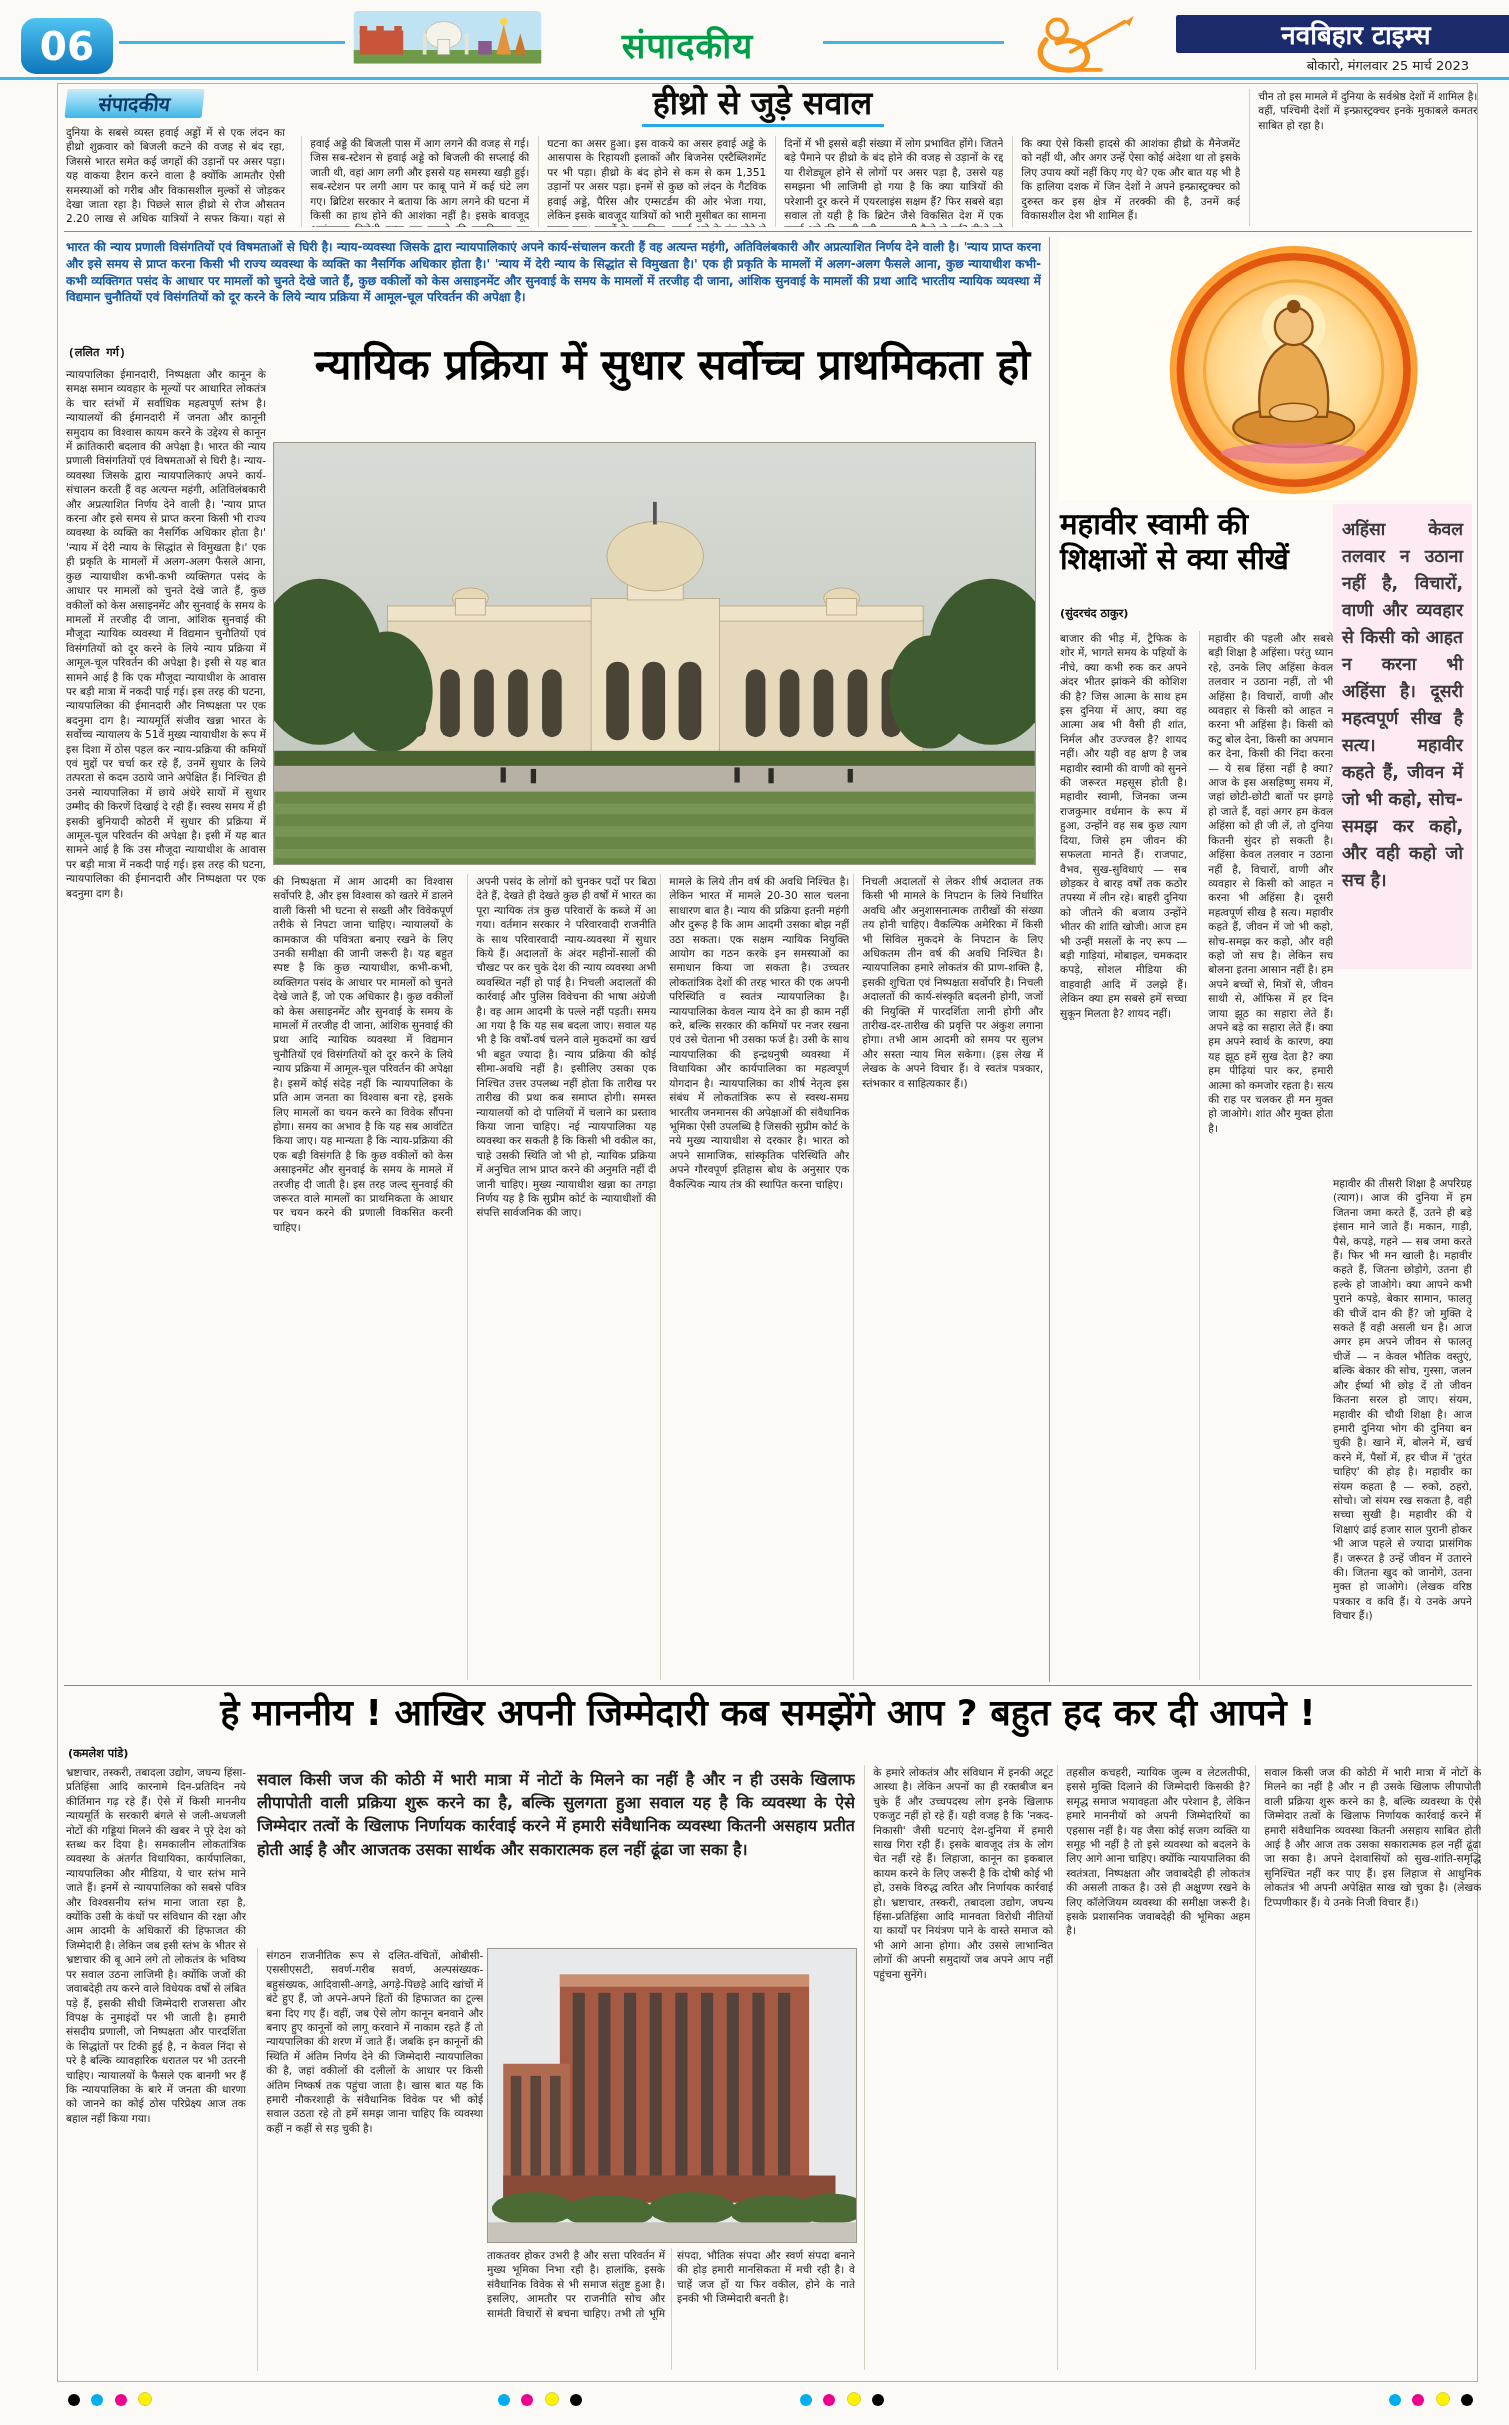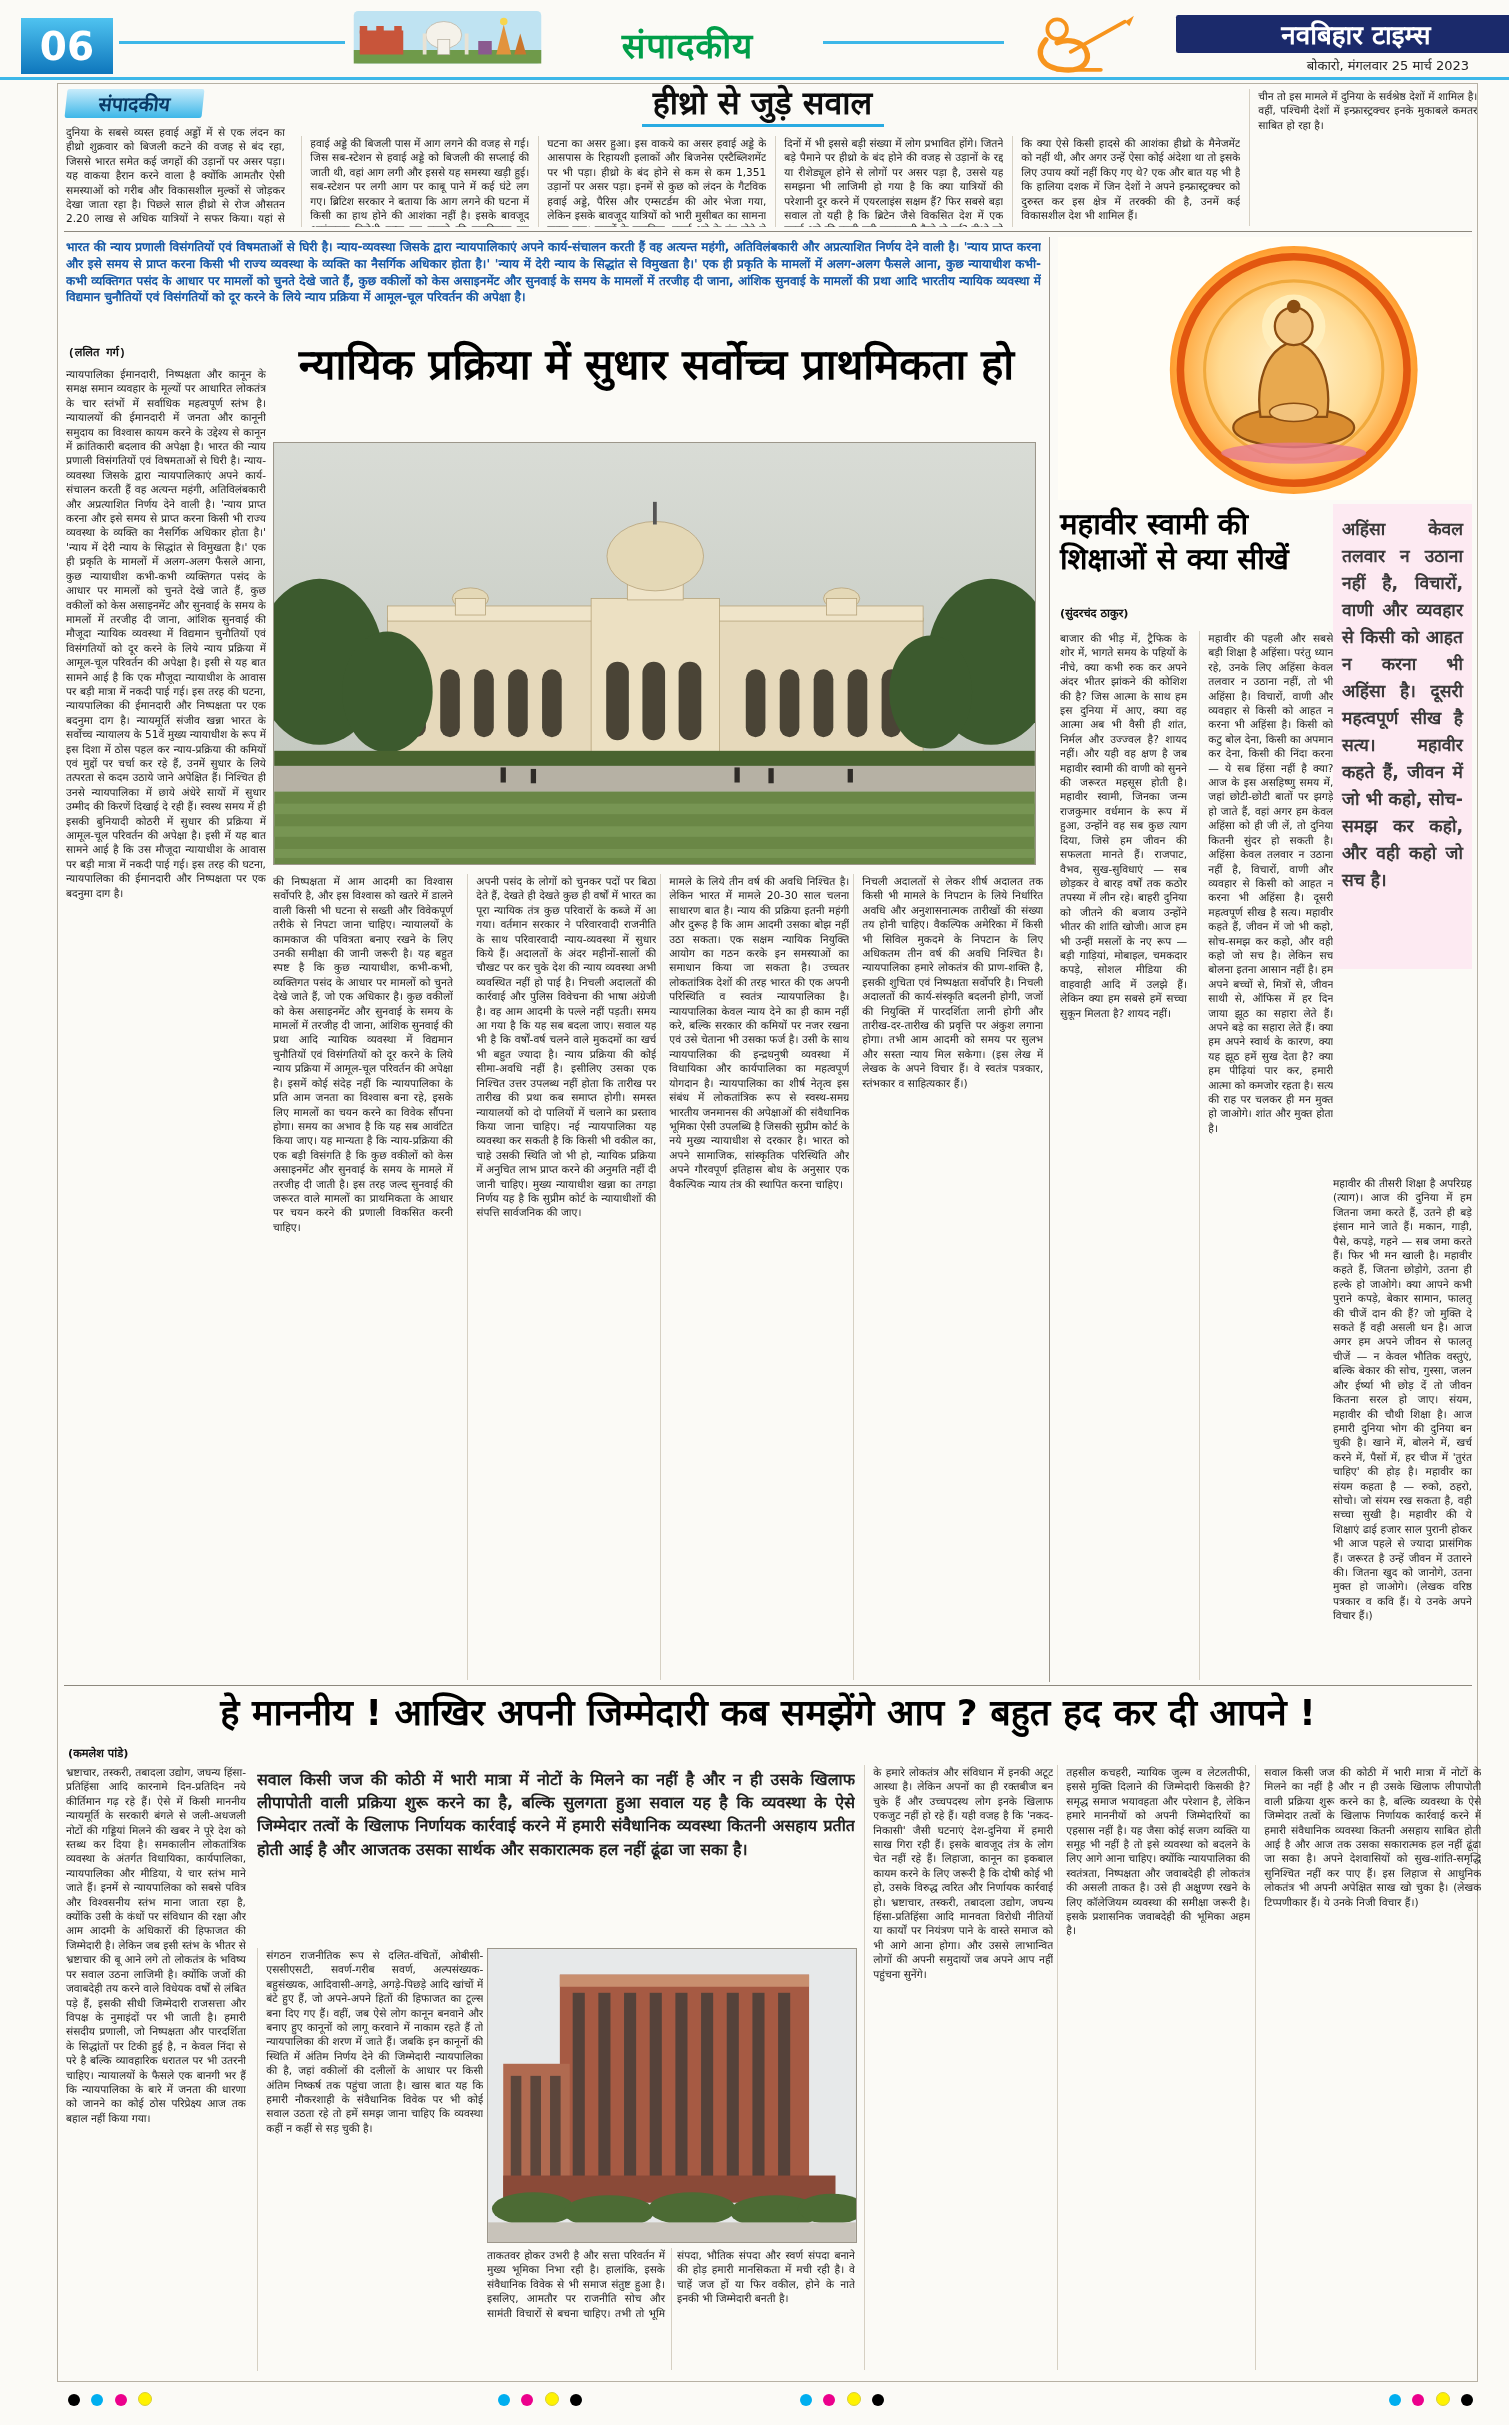--- a/index.html
+++ b/index.html
@@ -1,21 +1,21 @@
 <!DOCTYPE html>
 <html style="font-size:12px"><head>
 <meta charset="utf-8">
 <style>
   html,body{margin:0;padding:0;background:#e9e7e1;}
   .page{position:relative;width:1510px;height:2426px;background:#fbfaf6;margin:0 auto;
         font-family:"DejaVu Sans","Liberation Sans",sans-serif;color:#1a1a1a;overflow:hidden;}
   .abs{position:absolute;}
   
   .pagenum{background:linear-gradient(180deg,#4fc3f0,#0e76bc);color:#fff;font-size:39px;font-weight:bold;
-           display:flex;align-items:center;justify-content:center;border-radius:0;}
+           display:flex;align-items:center;justify-content:center;border-radius:15px;}
   .secttitle{color:#009e49;font-size:35px;font-weight:bold;text-align:center;letter-spacing:0.8px;}
   .cyanline{background:#3db7e8;height:3px;}
   .mast{background:#1b2a6b;color:#fff;font-size:26px;font-weight:bold;display:flex;align-items:center;justify-content:center;
         border-radius:2.3px;}
   .dateline{font-size:13px;color:#222;text-align:right;border-bottom:1.5px solid #1b2a6b;padding:1.5px 6px 2.3px 0;}
   
   .frame{border:0.8px solid #b7b1a4;}
   .hrule{background:#8d887d;height:0.8px;}
   .vrule{background:#9a948a;width:0.8px;}
   
@@ -94,21 +94,21 @@
   <div class="abs bodytext colrule" style="left:1012px;top:136px;width:219px;height:91px;">कि क्या ऐसे किसी हादसे की आशंका हीथ्रो के मैनेजमेंट को नहीं थी, और अगर उन्हें ऐसा कोई अंदेशा था तो इसके लिए उपाय क्यों नहीं किए गए थे? एक और बात यह भी है कि हालिया दशक में जिन देशों ने अपने इन्फ्रास्ट्रक्चर को दुरुस्त कर इस क्षेत्र में तरक्की की है, उनमें कई विकासशील देश भी शामिल हैं।</div>
 
   <div class="abs hrule" style="left:64px;top:231px;width:1408px;"></div>
 
   <div class="abs intro" style="left:66px;top:239px;width:975px;height:100px;">भारत की न्याय प्रणाली विसंगतियों एवं विषमताओं से घिरी है। न्याय-व्यवस्था जिसके द्वारा न्यायपालिकाएं अपने कार्य-संचालन करती हैं वह अत्यन्त महंगी, अतिविलंबकारी और अप्रत्याशित निर्णय देने वाली है। 'न्याय प्राप्त करना और इसे समय से प्राप्त करना किसी भी राज्य व्यवस्था के व्यक्ति का नैसर्गिक अधिकार होता है।' 'न्याय में देरी न्याय के सिद्धांत से विमुखता है।' एक ही प्रकृति के मामलों में अलग-अलग फैसले आना, कुछ न्यायाधीश कभी-कभी व्यक्तिगत पसंद के आधार पर मामलों को चुनते देखे जाते हैं, कुछ वकीलों को केस असाइनमेंट और सुनवाई के समय के मामलों में तरजीह दी जाना, आंशिक सुनवाई के मामलों की प्रथा आदि भारतीय न्यायिक व्यवस्था में विद्यमान चुनौतियों एवं विसंगतियों को दूर करने के लिये न्याय प्रक्रिया में आमूल-चूल परिवर्तन की अपेक्षा है।</div>
 
   <div class="abs vrule" style="left:1049px;top:237px;height:1445px;"></div>
 
   <div class="abs byline" style="left:68px;top:344px;width:151px;font-family:Liberation Mono, monospace;">(ललित गर्ग)</div>
 
-  <div class="abs h-main" style="left:279px;top:341px;width:755px;height:95px;">न्यायिक प्रक्रिया में सुधार सर्वोच्च प्राथमिकता हो</div>
+  <div class="abs h-main" style="left:295px;top:341px;width:755px;height:95px;">न्यायिक प्रक्रिया में सुधार सर्वोच्च प्राथमिकता हो</div>
 
   <div class="abs bodytext" style="left:66px;top:367px;width:200px;height:1313px;">न्यायपालिका ईमानदारी, निष्पक्षता और कानून के समक्ष समान व्यवहार के मूल्यों पर आधारित लोकतंत्र के चार स्तंभों में सर्वाधिक महत्वपूर्ण स्तंभ है। न्यायालयों की ईमानदारी में जनता और कानूनी समुदाय का विश्वास कायम करने के उद्देश्य से कानून में क्रांतिकारी बदलाव की अपेक्षा है। भारत की न्याय प्रणाली विसंगतियों एवं विषमताओं से घिरी है। न्याय-व्यवस्था जिसके द्वारा न्यायपालिकाएं अपने कार्य-संचालन करती हैं वह अत्यन्त महंगी, अतिविलंबकारी और अप्रत्याशित निर्णय देने वाली है। 'न्याय प्राप्त करना और इसे समय से प्राप्त करना किसी भी राज्य व्यवस्था के व्यक्ति का नैसर्गिक अधिकार होता है।' 'न्याय में देरी न्याय के सिद्धांत से विमुखता है।' एक ही प्रकृति के मामलों में अलग-अलग फैसले आना, कुछ न्यायाधीश कभी-कभी व्यक्तिगत पसंद के आधार पर मामलों को चुनते देखे जाते हैं, कुछ वकीलों को केस असाइनमेंट और सुनवाई के समय के मामलों में तरजीह दी जाना, आंशिक सुनवाई की मौजूदा न्यायिक व्यवस्था में विद्यमान चुनौतियों एवं विसंगतियों को दूर करने के लिये न्याय प्रक्रिया में आमूल-चूल परिवर्तन की अपेक्षा है। इसी से यह बात सामने आई है कि एक मौजूदा न्यायाधीश के आवास पर बड़ी मात्रा में नकदी पाई गई। इस तरह की घटना, न्यायपालिका की ईमानदारी और निष्पक्षता पर एक बदनुमा दाग है। न्यायमूर्ति संजीव खन्ना भारत के सर्वोच्च न्यायालय के 51वें मुख्य न्यायाधीश के रूप में इस दिशा में ठोस पहल कर न्याय-प्रक्रिया की कमियों एवं मुद्दों पर चर्चा कर रहे हैं, उनमें सुधार के लिये तत्परता से कदम उठाये जाने अपेक्षित हैं। निश्चित ही उनसे न्यायपालिका में छाये अंधेरे सायों में सुधार उम्मीद की किरणें दिखाई दे रही हैं। स्वस्थ समय में ही इसकी बुनियादी कोठरी में सुधार की प्रक्रिया में आमूल-चूल परिवर्तन की अपेक्षा है। इसी में यह बात सामने आई है कि उस मौजूदा न्यायाधीश के आवास पर बड़ी मात्रा में नकदी पाई गई। इस तरह की घटना, न्यायपालिका की ईमानदारी और निष्पक्षता पर एक बदनुमा दाग है।</div>
 
   <svg class="abs photo" style="left:273px;top:442px;" width="761" height="421" viewBox="0 0 1008 558">
     <defs>
       <linearGradient id="sky" x1="0" y1="0" x2="0" y2="1">
         <stop offset="0" stop-color="#d9dcd6"></stop>
           <stop offset="1" stop-color="#bcc2b8"></stop>
       </linearGradient>
     </defs>

